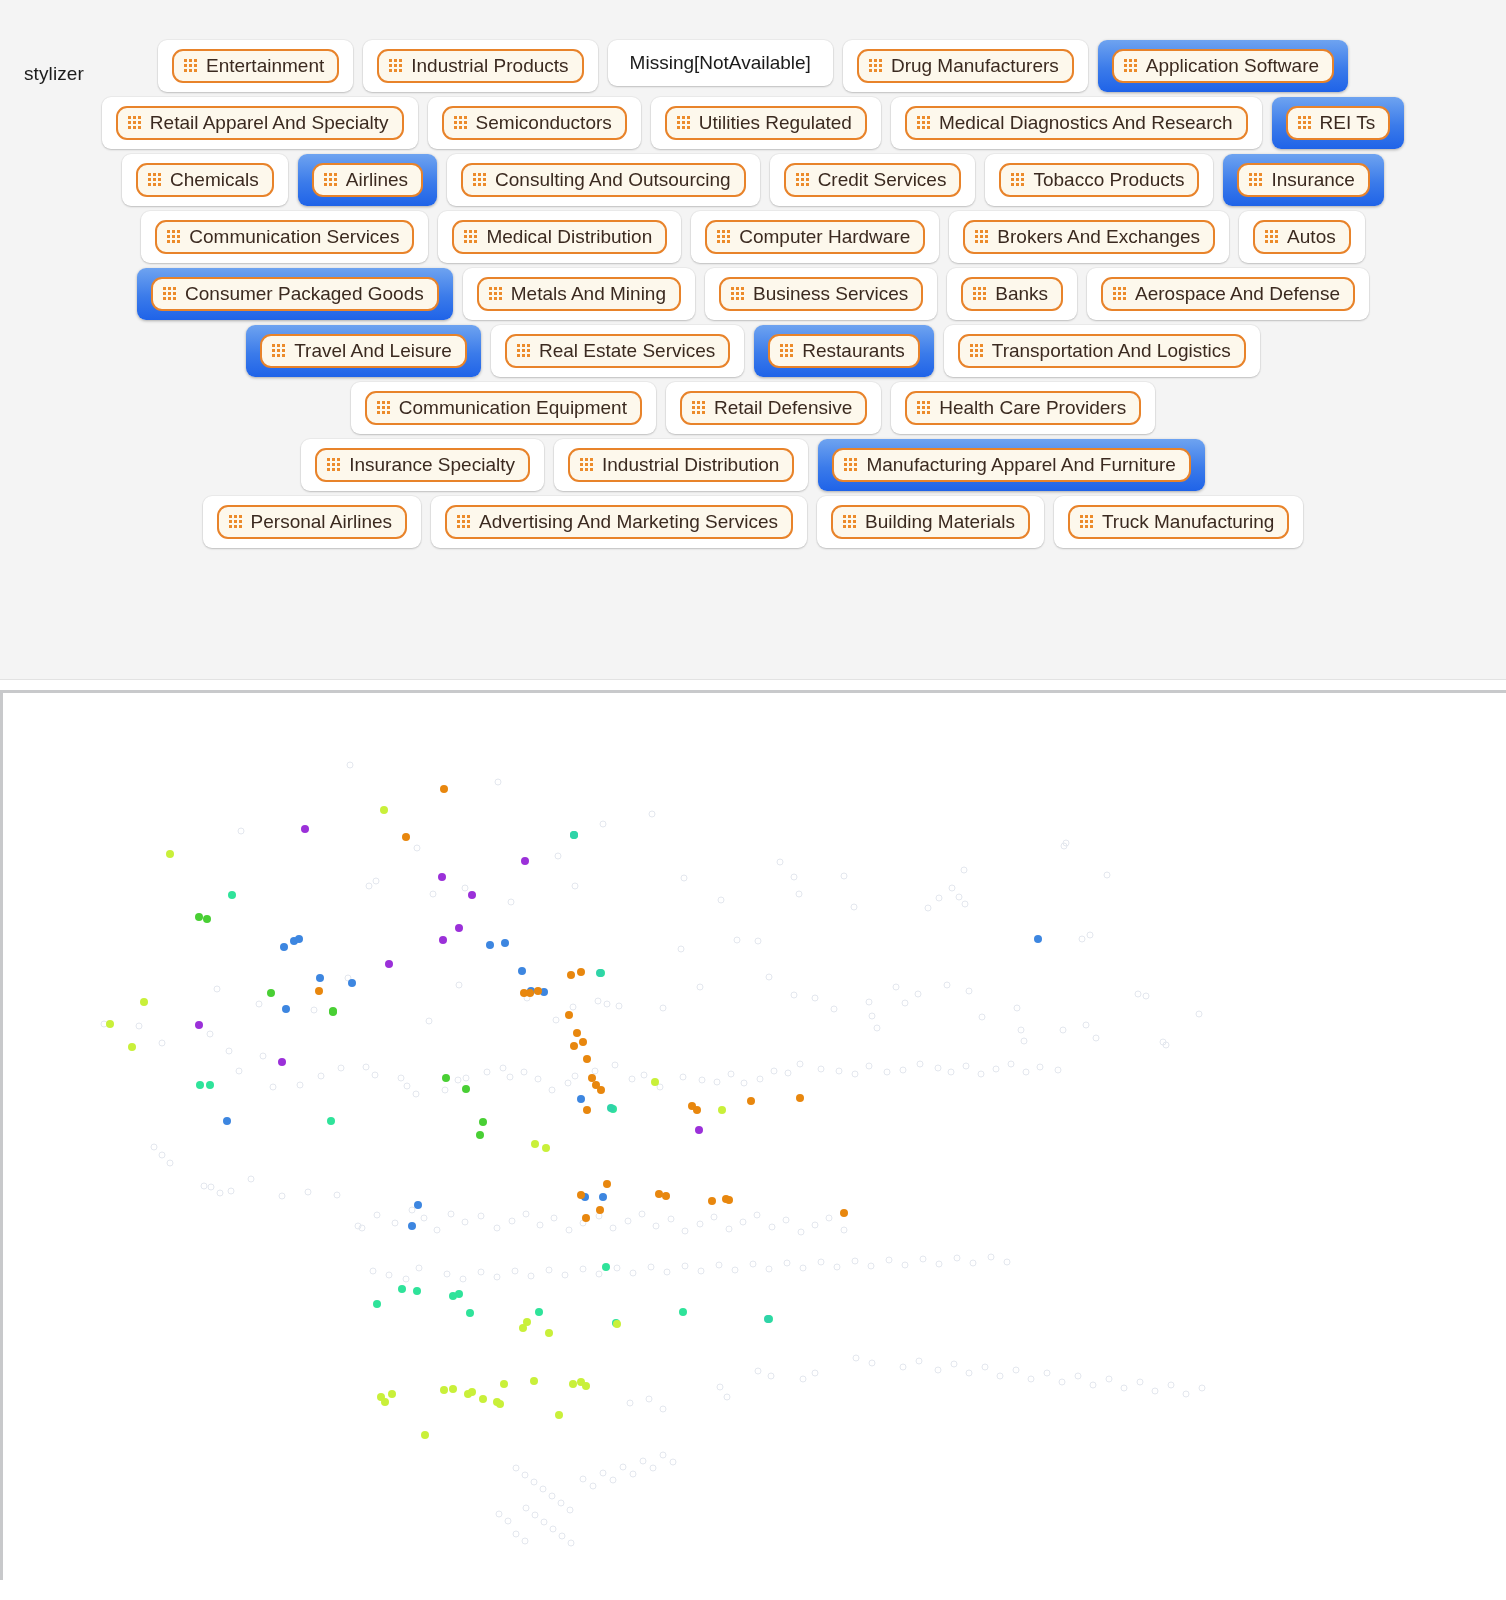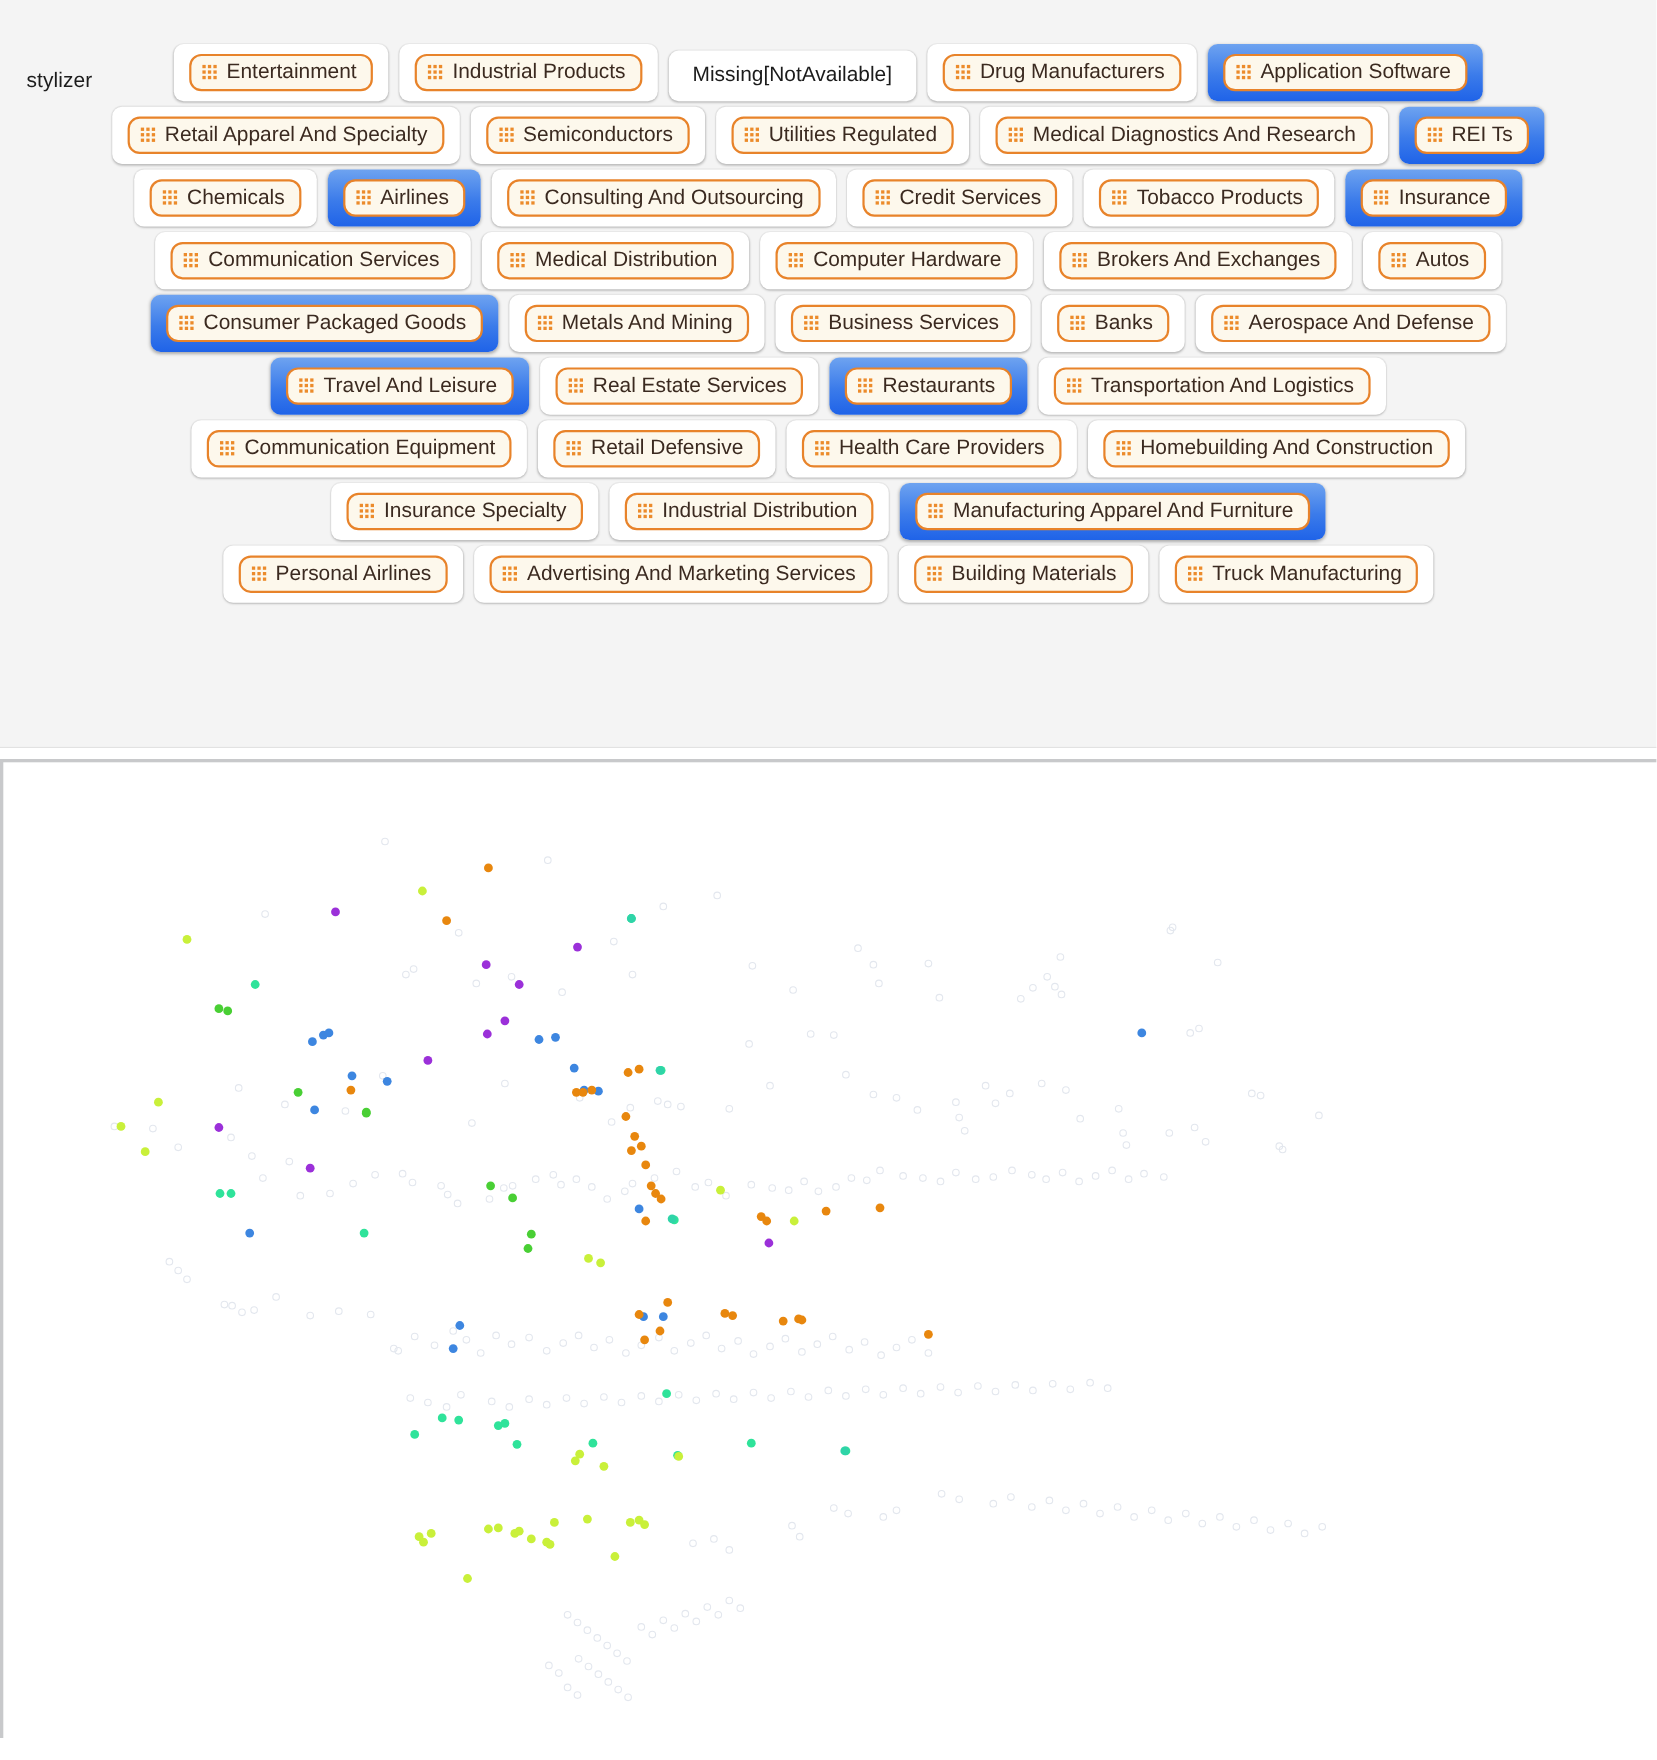--- a/index.html
+++ b/index.html
@@ -38,21 +38,21 @@
     line-height: 1;
   }
 
   .chip-rows {
     padding-top: 40px;
   }
 
   .chip-row {
     display: flex;
     justify-content: center;
-    align-items: flex-end;
+    align-items: flex-start;
     gap: 0px;
     margin-bottom: 5px;
   }
 
   
   .chip {
     display: inline-flex;
     align-items: center;
     justify-content: center;
     padding: 9px 14px;
@@ -671,36 +671,20 @@
                 <i></i>
                 <i></i>
                 <i></i>
                 <i></i>
                 <i></i>
                 <i></i>
                 <i></i>
                 <i></i>
               </span>
               <span class="chip-label">Health Care Providers</span>
-            </div>
-          </div>
-          <div class="chip">
-            <div class="chip-inner">
-              <span class="grid-icon">
-                <i></i>
-                <i></i>
-                <i></i>
-                <i></i>
-                <i></i>
-                <i></i>
-                <i></i>
-                <i></i>
-                <i></i>
-              </span>
-              <span class="chip-label">Homebuilding And Construction</span>
             </div>
           </div>
         </div>
         <div class="chip-row">
           <div class="chip">
             <div class="chip-inner">
               <span class="grid-icon">
                 <i></i>
                 <i></i>
                 <i></i>

